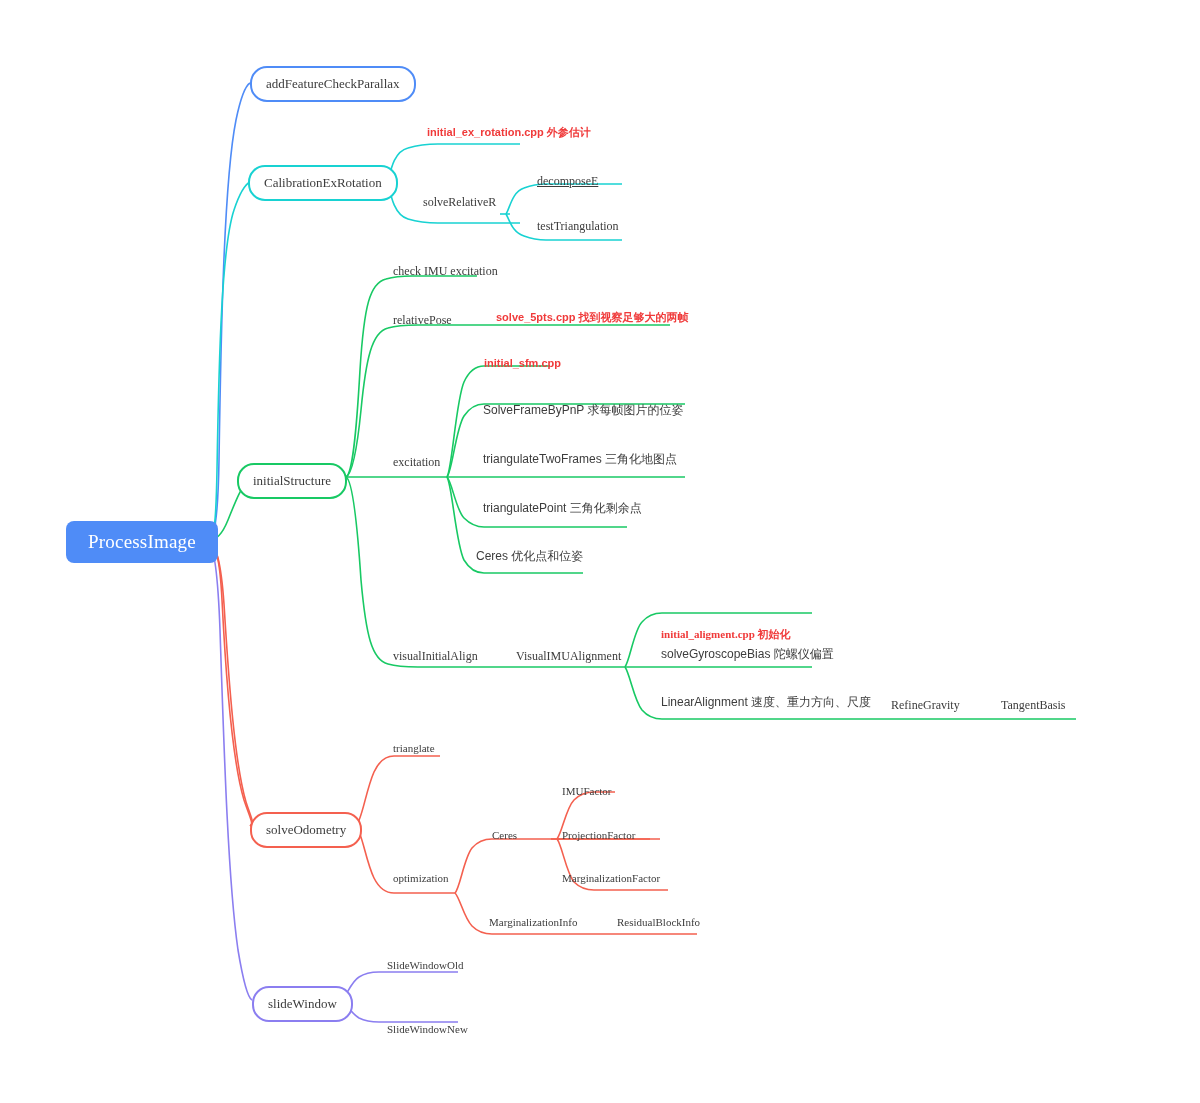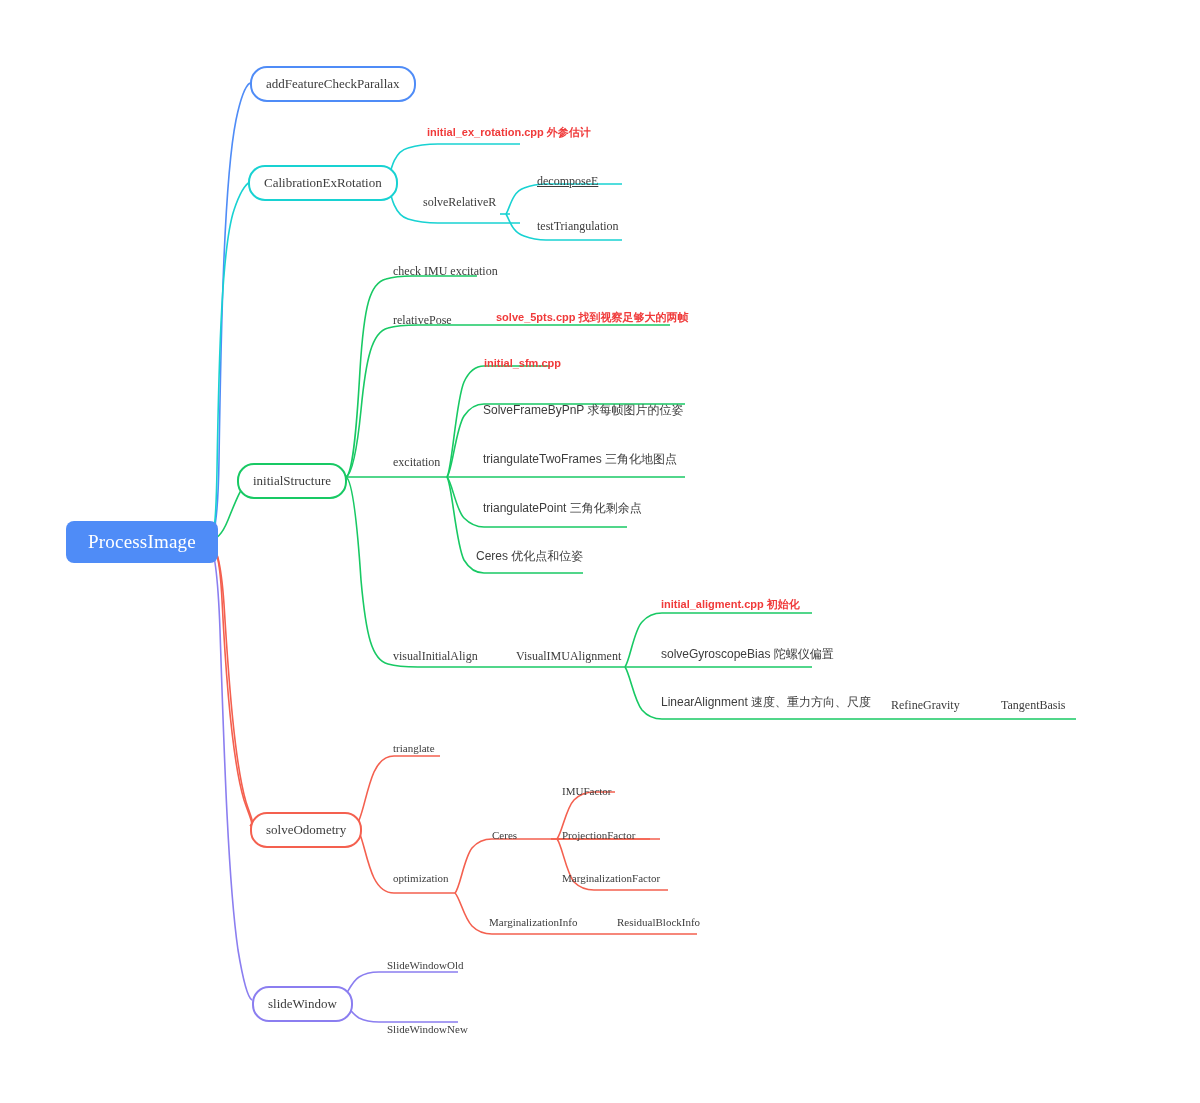--- a/index.html
+++ b/index.html
@@ -189,21 +189,21 @@
   <div class="node leaf cjk" style="left:483px; top:451px;">triangulateTwoFrames 三角化地图点</div>
 
   <div class="node leaf cjk" style="left:483px; top:500px;">triangulatePoint 三角化剩余点</div>
 
   <div class="node leaf cjk" style="left:476px; top:548px;">Ceres 优化点和位姿</div>
 
   <div class="node leaf" style="left:393px; top:649px;">visualInitialAlign</div>
 
   <div class="node leaf" style="left:516px; top:649px;text-align:right;">VisualIMUAlignment</div>
 
-  <div class="node note cjk" style="left:661px; top:597px;">initial_aligment.cpp 初始化</div>
+  <div class="node note cjk" style="left:661px; top:627px;font-family:Liberation Serif, serif;">initial_aligment.cpp 初始化</div>
 
   <div class="node leaf cjk" style="left:661px; top:646px;">solveGyroscopeBias 陀螺仪偏置</div>
 
   <div class="node leaf cjk" style="left:661px; top:694px;">LinearAlignment 速度、重力方向、尺度</div>
 
   <div class="node leaf" style="left:891px; top:698px;">RefineGravity</div>
 
   <div class="node leaf" style="left:1001px; top:698px;">TangentBasis</div>
 
   <div class="node lvl1" style="left:250px; top:812px; border-color:#f4604f;">solveOdometry</div>

